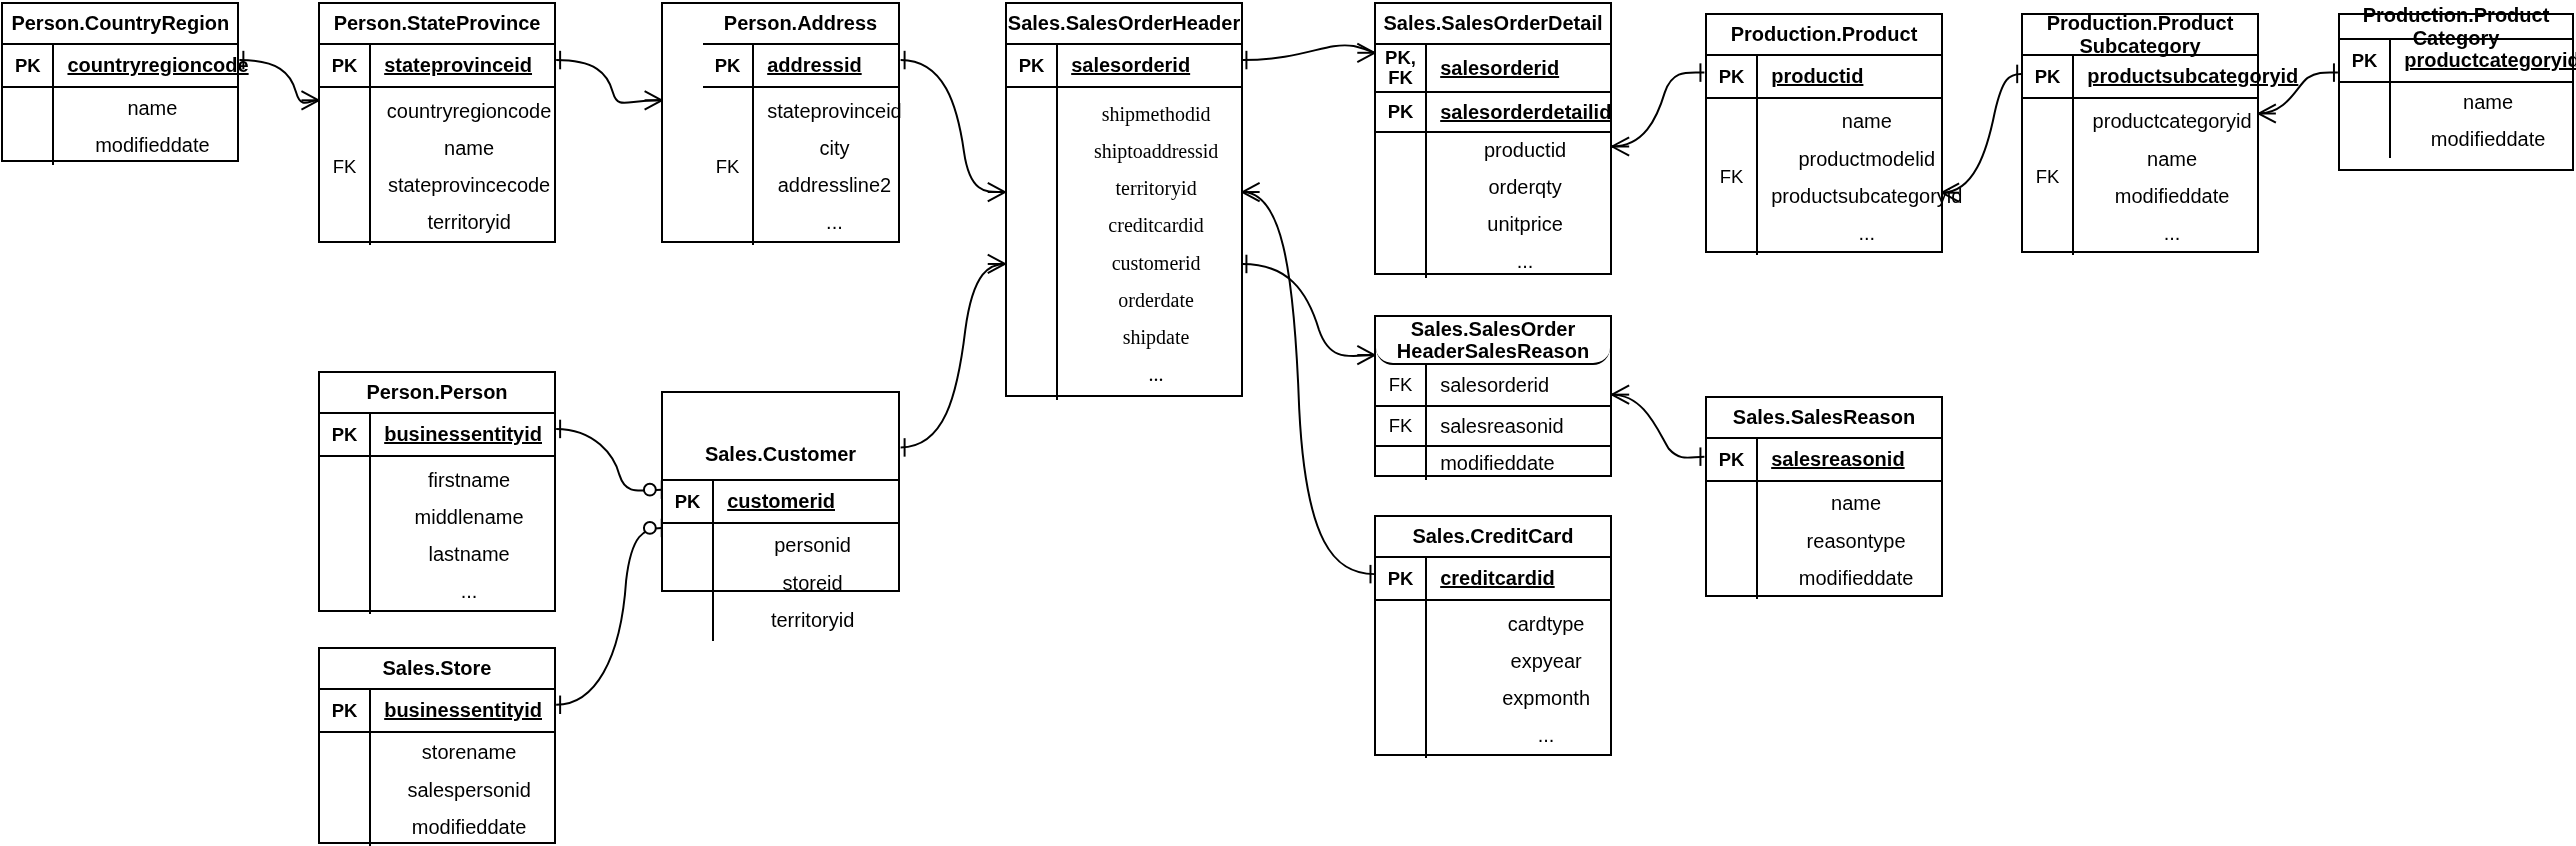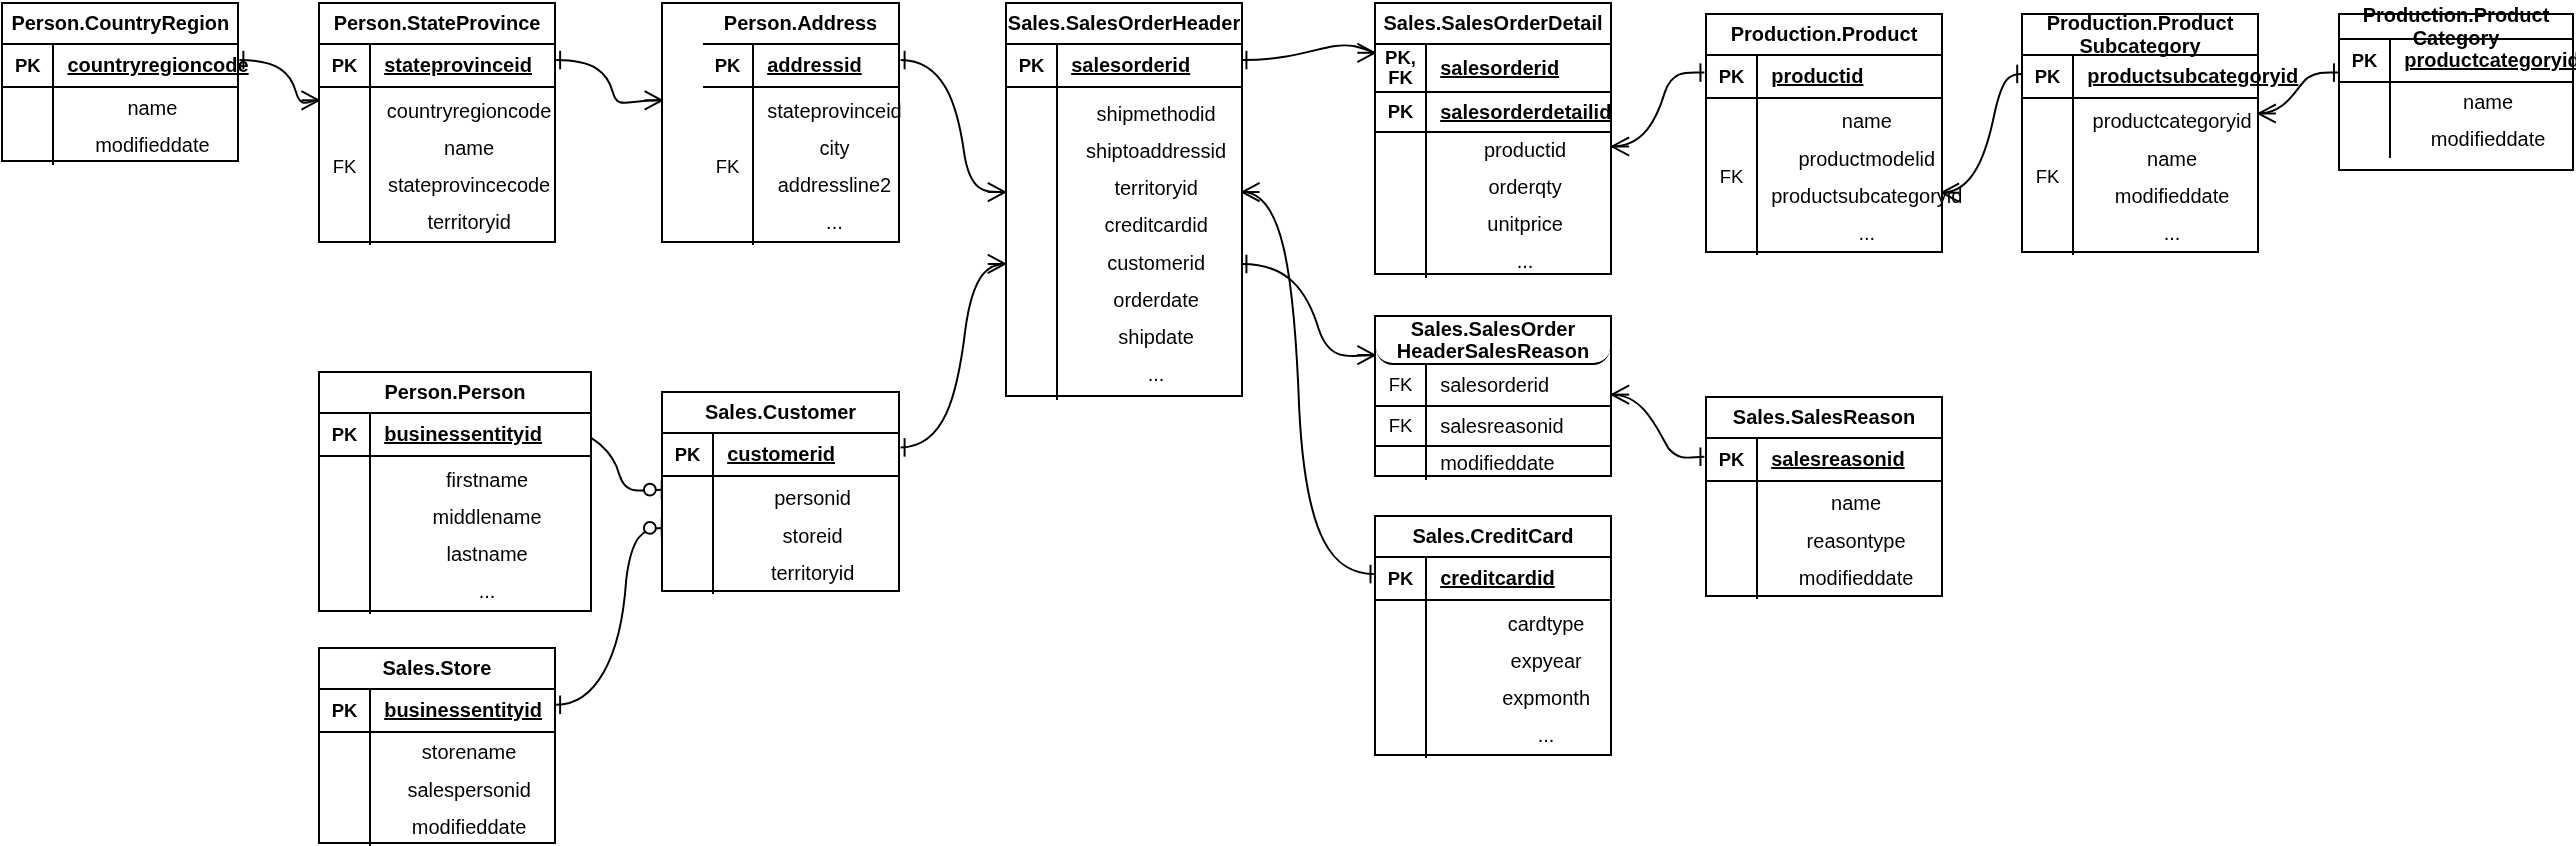--- a/index.html
+++ b/index.html
@@ -219,21 +219,21 @@
       </div>
     </div>
     <div class="entity" style="left: 1005px; top: 2px; width: 238px; height: 395px;">
       <div class="ent-title" style="height: 41px;">Sales.SalesOrderHeader</div>
       <div class="attr-row" style="height: 41px;">
         <div class="key-cell pkk">PK</div>
         <div class="name-cell pk">salesorderid</div>
       </div>
       <div class="attr-row" style="height: 314px;">
         <div class="key-cell"></div>
-        <div class="name-cell grp" style="padding-left: 0px;">
+        <div class="name-cell grp" style="padding-left: 0px; font-family: Liberation Serif, serif;">
           <div class="line">shipmethodid</div>
           <div class="line">shiptoaddressid</div>
           <div class="line">territoryid</div>
           <div class="line">creditcardid</div>
           <div class="line">customerid</div>
           <div class="line">orderdate</div>
           <div class="line">shipdate</div>
           <div class="line">...</div>
         </div>
       </div>
@@ -300,38 +300,38 @@
         <div class="name-cell pk">productcategoryid</div>
       </div>
       <div class="attr-row" style="height: 77px;">
         <div class="key-cell"></div>
         <div class="name-cell grp" style="padding-left: 0px;">
           <div class="line">name</div>
           <div class="line">modifieddate</div>
         </div>
       </div>
     </div>
-    <div class="entity" style="left: 318px; top: 371px; width: 274px; height: 241px;">
+    <div class="entity" style="left: 318px; top: 371px; width: 238px; height: 241px;">
       <div class="ent-title" style="height: 41px;">Person.Person</div>
       <div class="attr-row" style="height: 41px;">
         <div class="key-cell pkk">PK</div>
         <div class="name-cell pk">businessentityid</div>
       </div>
       <div class="attr-row" style="height: 159px;">
         <div class="key-cell"></div>
         <div class="name-cell grp" style="padding-left: 0px;">
           <div class="line">firstname</div>
           <div class="line">middlename</div>
           <div class="line">lastname</div>
           <div class="line">...</div>
         </div>
       </div>
     </div>
     <div class="entity" style="left: 661px; top: 391px; width: 239px; height: 201px;">
-      <div class="ent-title" style="height: 41px;">Sales.Customer</div>
+      <div class="ent-title" style="height: 52px; margin-top: 36px;">Sales.Customer</div>
       <div class="attr-row" style="height: 41px;">
         <div class="key-cell pkk">PK</div>
         <div class="name-cell pk">customerid</div>
       </div>
       <div class="attr-row" style="height: 119px;">
         <div class="key-cell"></div>
         <div class="name-cell grp" style="padding-left: 0px;">
           <div class="line">personid</div>
           <div class="line">storeid</div>
           <div class="line">territoryid</div>

